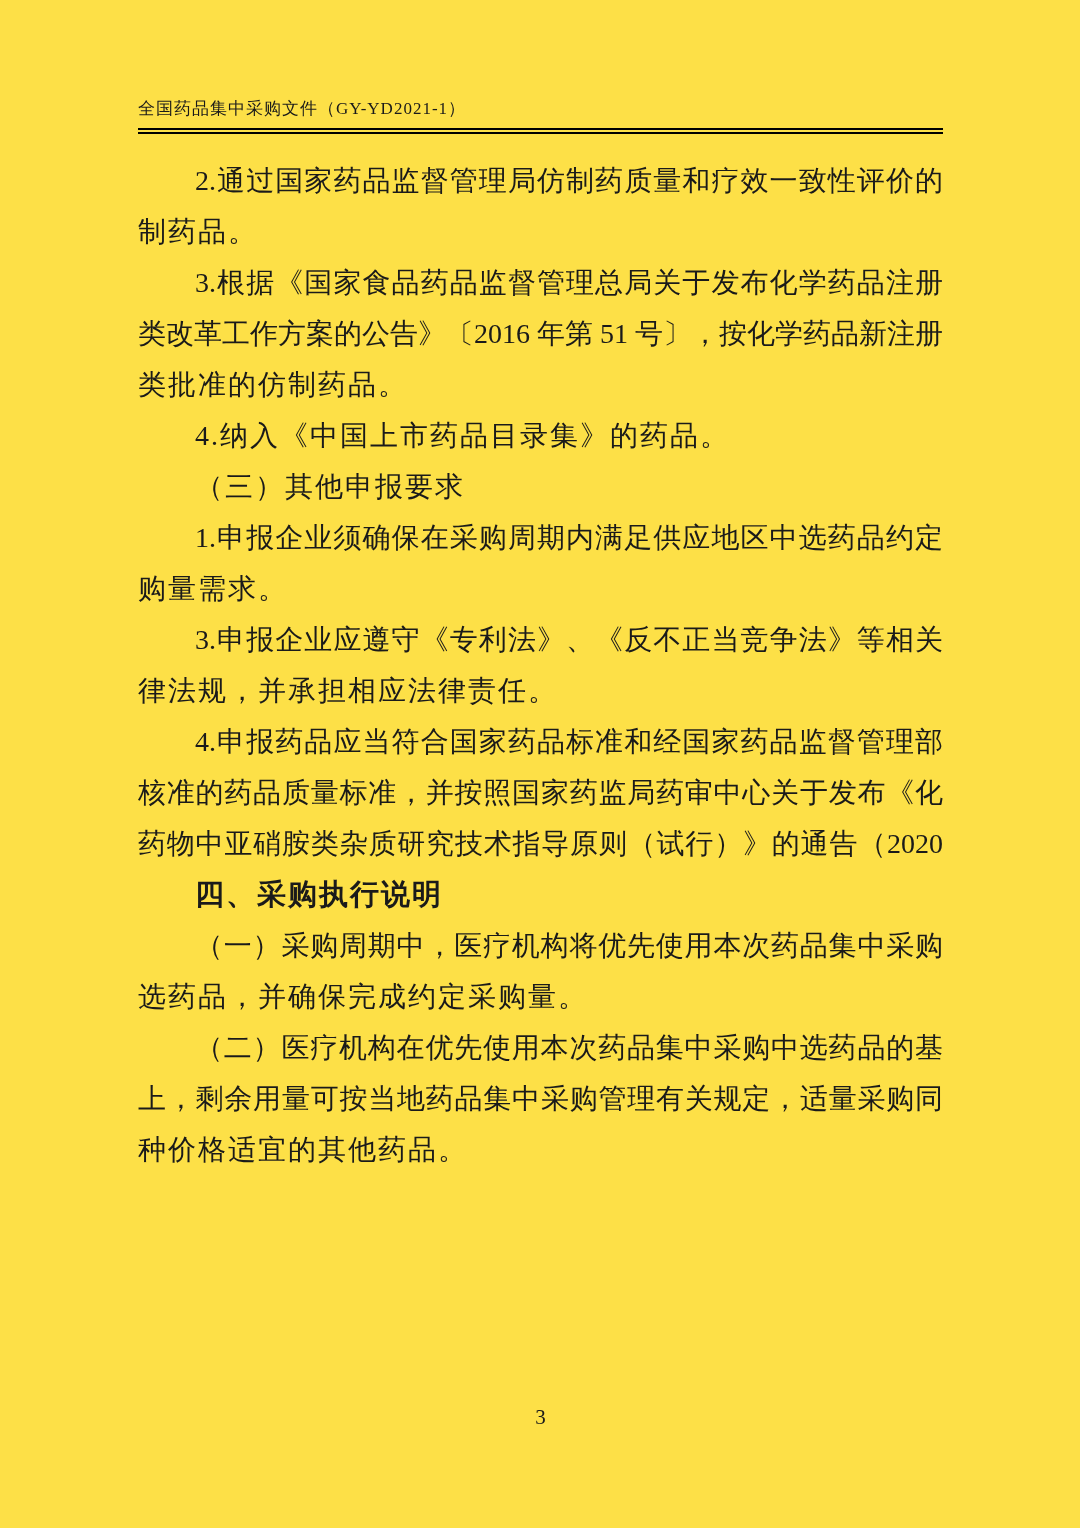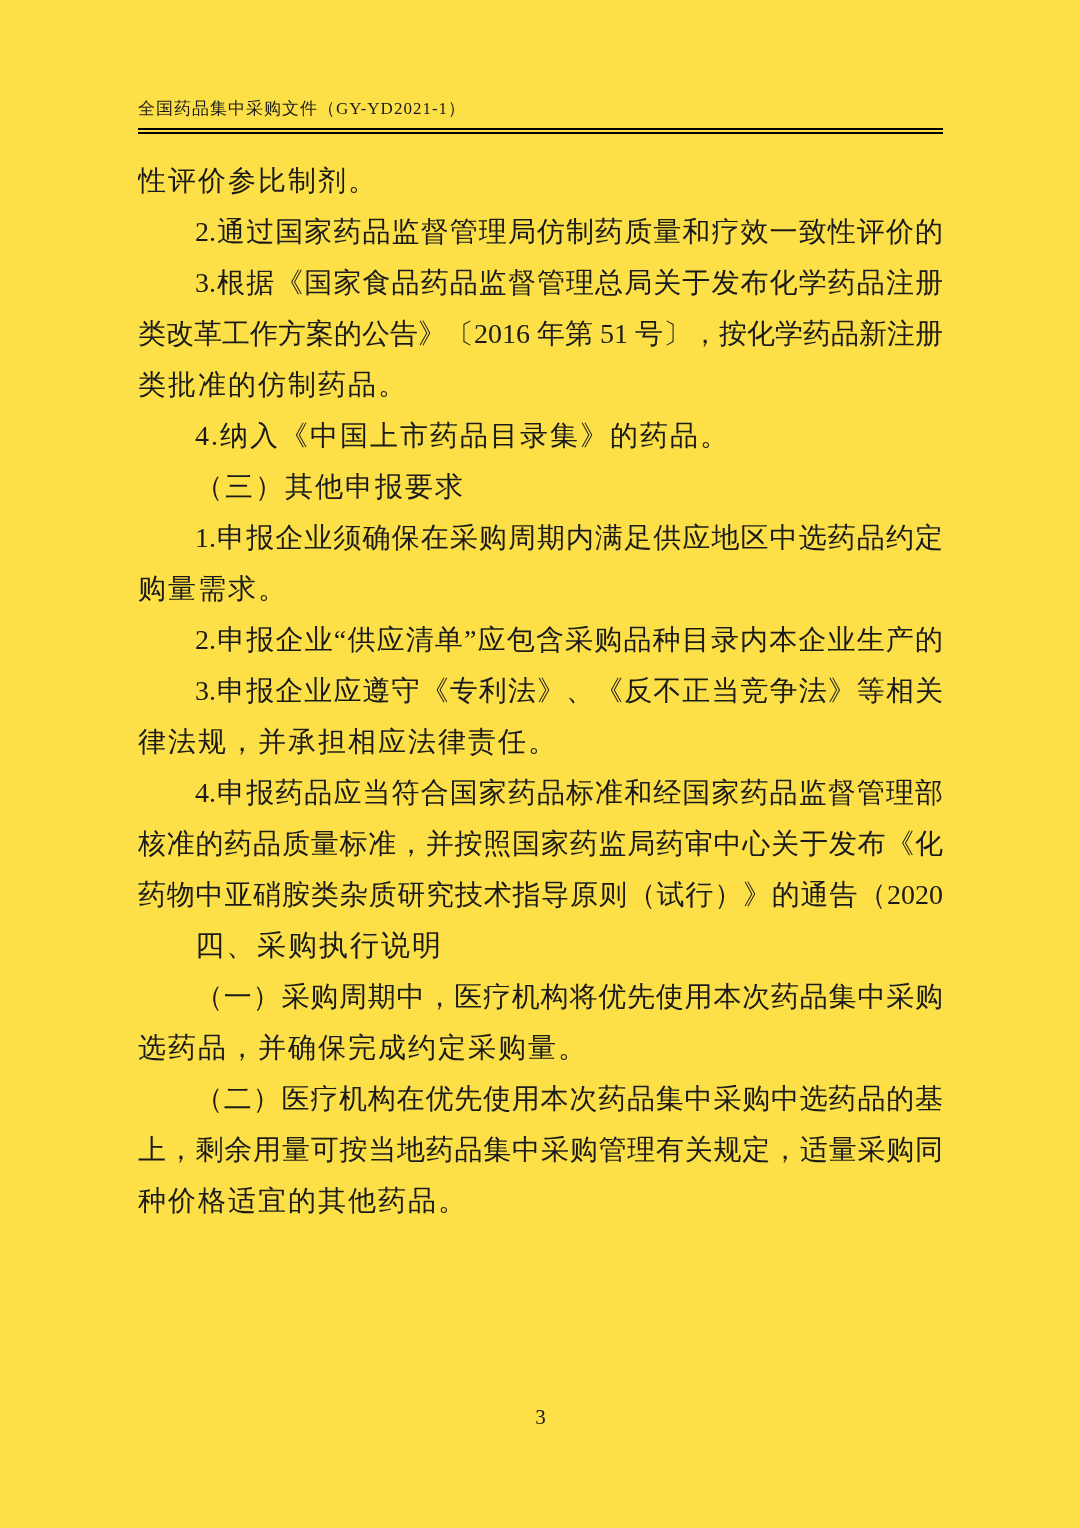--- a/index.html
+++ b/index.html
@@ -51,21 +51,21 @@
   .ln.stretch {
     letter-spacing: 0;
     white-space: normal;
     text-align: justify;
     text-align-last: justify;
     text-justify: inter-character;
   }
   .ln.indent { padding-left: 57px; }
   .ln.heading {
     font-family: "Liberation Sans", "DejaVu Sans", sans-serif;
-    font-weight: 400;
+    font-weight: 700;
     font-size: 29px;
     letter-spacing: 2px;
   }
   .footer {
     position: absolute;
     left: 138px;
     top: 1402px;
     width: 805px;
     text-align: center;
     font-size: 21px;
@@ -74,30 +74,29 @@
 </style>
 </head>
 <body>
 
 <div class="page">
 
   <div class="header-title">全国药品集中采购文件（GY-YD2021-1）</div>
   <div class="header-rule"></div>
 
   <div class="doc">
-    <div class="ln">性评价参比制剂。</div>
     <div class="ln indent stretch">2.通过国家药品监督管理局仿制药质量和疗效一致性评价的仿</div>
+    <div class="ln">制药品。</div>
     <div class="ln indent stretch">3.根据《国家食品药品监督管理总局关于发布化学药品注册分</div>
     <div class="ln stretch">类改革工作方案的公告》〔2016 年第 51 号〕，按化学药品新注册分</div>
     <div class="ln">类批准的仿制药品。</div>
     <div class="ln indent">4.纳入《中国上市药品目录集》的药品。</div>
     <div class="ln indent">（三）其他申报要求</div>
     <div class="ln indent stretch">1.申报企业须确保在采购周期内满足供应地区中选药品约定采</div>
     <div class="ln">购量需求。</div>
-    <div class="ln indent stretch">2.申报企业“供应清单”应包含采购品种目录内本企业生产的</div>
     <div class="ln indent stretch">3.申报企业应遵守《专利法》、《反不正当竞争法》等相关法</div>
     <div class="ln">律法规，并承担相应法律责任。</div>
     <div class="ln indent stretch">4.申报药品应当符合国家药品标准和经国家药品监督管理部门</div>
     <div class="ln stretch">核准的药品质量标准，并按照国家药监局药审中心关于发布《化学</div>
     <div class="ln stretch">药物中亚硝胺类杂质研究技术指导原则（试行）》的通告（2020 年</div>
     <div class="ln indent heading">四、采购执行说明</div>
     <div class="ln indent stretch">（一）采购周期中，医疗机构将优先使用本次药品集中采购中</div>
     <div class="ln">选药品，并确保完成约定采购量。</div>
     <div class="ln indent stretch">（二）医疗机构在优先使用本次药品集中采购中选药品的基础</div>
     <div class="ln stretch">上，剩余用量可按当地药品集中采购管理有关规定，适量采购同品</div>

